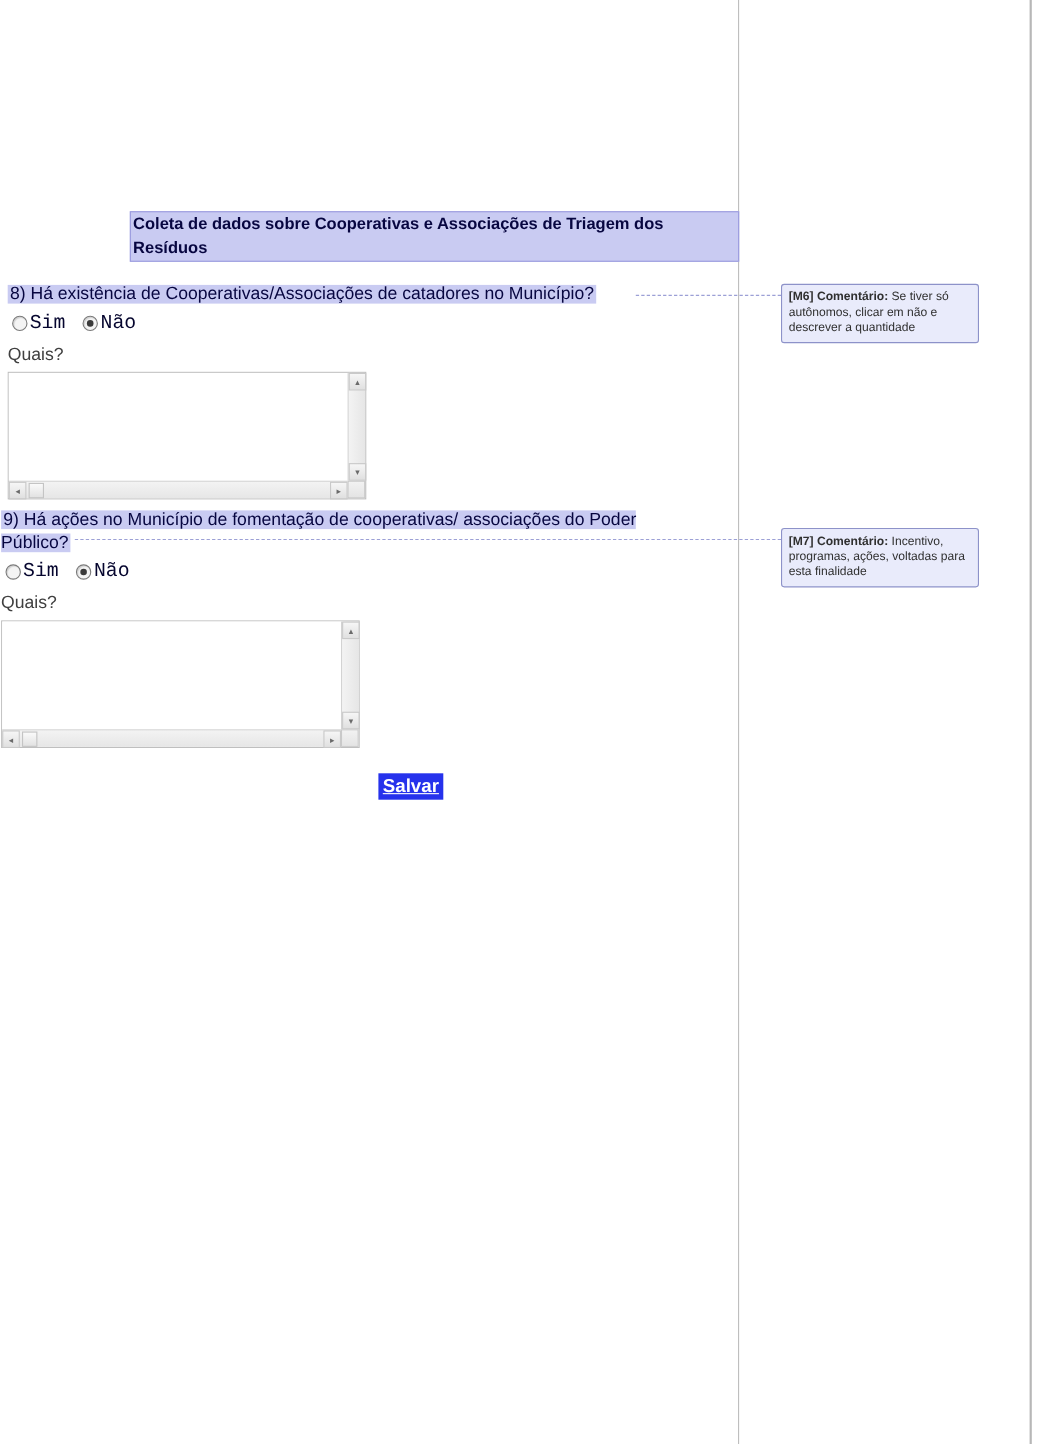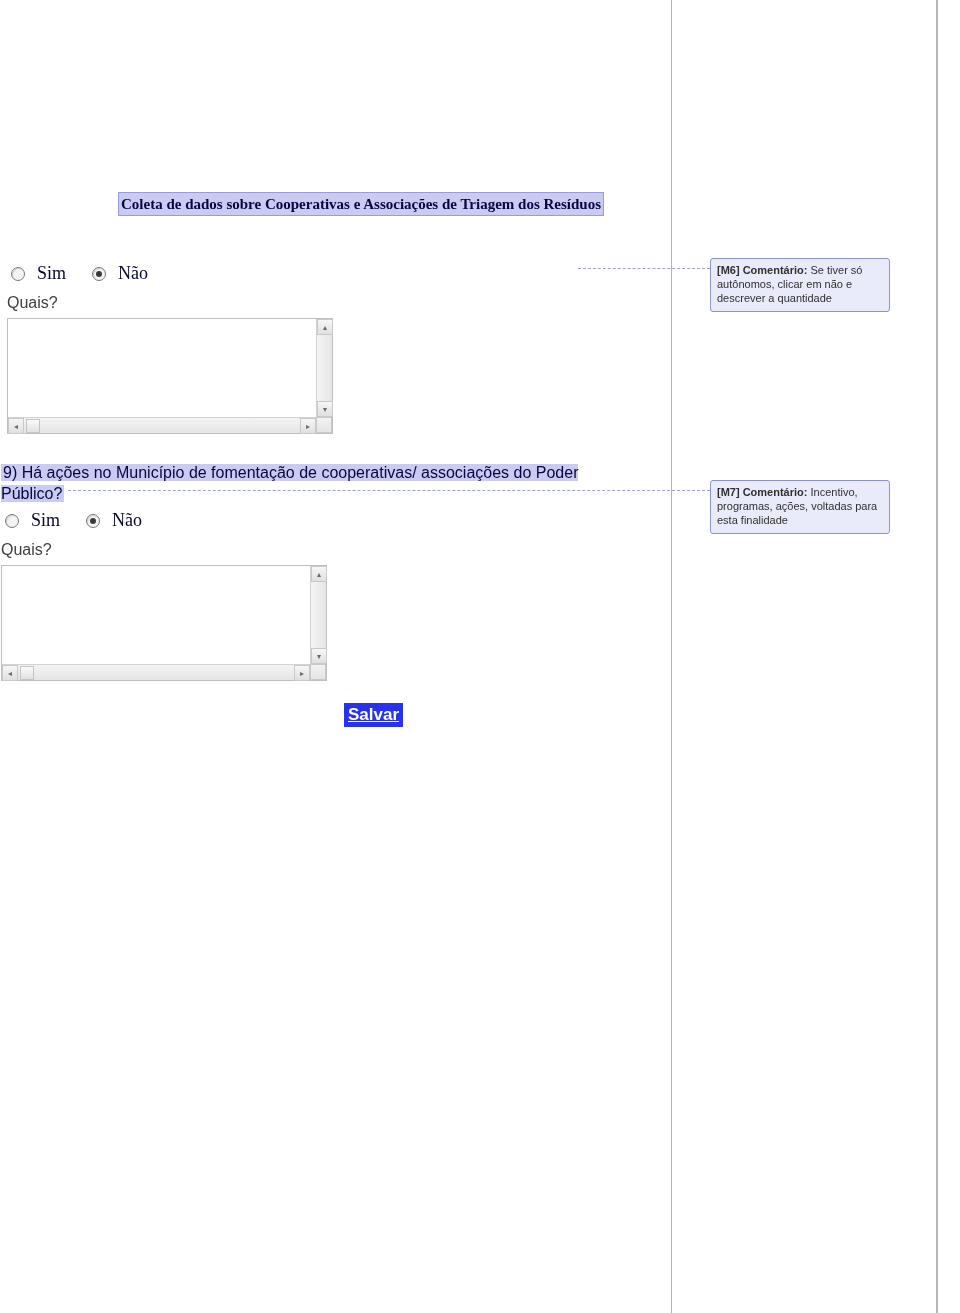--- a/index.html
+++ b/index.html
@@ -45,21 +45,21 @@
   }
   .content {
     position: absolute;
     left: 0; top: 0;
     width: 672px;
     padding: 0;
   }
   .section-title {
     position: absolute;
     left: 118px; top: 192px;
-    font-family: Liberation Serif, serif;
+    font-family: Liberation Sans, sans-serif;
     font-weight: bold;
     font-size: 15px;
     color: #070640;
     background: #c9cbf2;
     padding: 0 2px;
     border: 1px solid #9a9ade;
     line-height: 22px;
   }
   .q8 {
     position: absolute;
@@ -73,22 +73,22 @@
     background: #c9cbf2;
     display: inline;
     line-height: 21px;
     padding: 0 2px;
   }
   .radio-row {
     margin-top: 6px;
     margin-left: 4px;
     display: flex;
     align-items: center;
-    gap: 12px;
-    font-family: Liberation Serif, serif;
+    gap: 2px;
+    font-family: Liberation Mono, monospace;
     color: #05052e;
     font-size: 18px;
   }
   .radio {
     width: 14px; height: 14px;
     border-radius: 50%;
     border: 1px solid #7a7a7a;
     background: #f4f4f4;
     position: relative;
     display: inline-block;
@@ -216,20 +216,21 @@
 <div class="gutter-strip"></div>
 <div class="gutter-strip2"></div>
 <div class="right-gutter"></div>
 <div class="right-border"></div>
 
 <div class="content">
 
   <div class="section-title">Coleta de dados sobre Cooperativas e Associações de Triagem dos Resíduos</div>
 
   <div class="q8">
+    <span class="question-text">8) Há existência de Cooperativas/Associações de catadores no Município?</span>
     <div class="radio-row">
       <span class="radio"></span>
       <span class="radio-label">Sim</span>
       <span class="radio selected"></span>
       <span class="radio-label">Não</span>
     </div>
     <div class="quais-label">Quais?</div>
     <div class="textbox">
       <div class="inner"></div>
       <div class="scroll-v">

